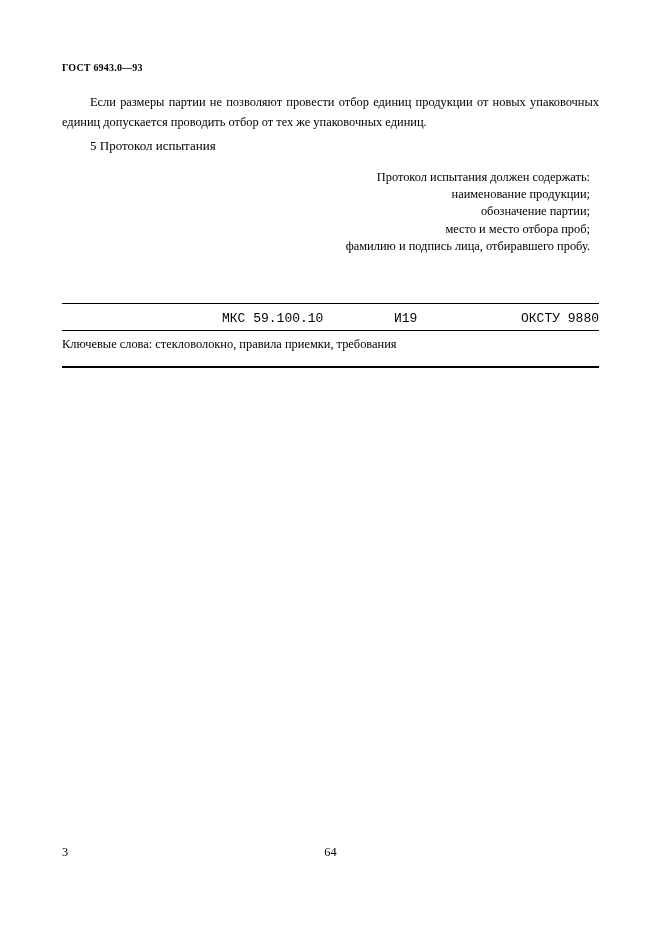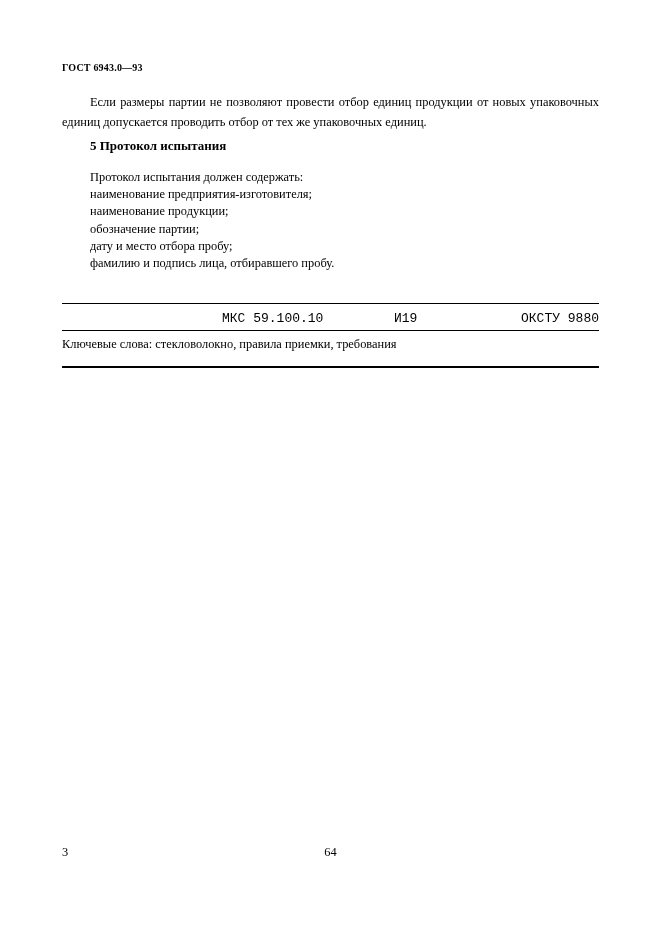--- a/index.html
+++ b/index.html
@@ -40,29 +40,30 @@
     left: 62px;
     top: 92px;
     width: 537px;
     text-indent: 28px;
   }
   .section-heading {
     position: absolute;
     left: 90px;
     top: 138px;
     font-size: 13px;
-    font-weight: bold;
+    font-weight: normal;
   }
   .list-block {
     position: absolute;
     left: 90px;
     top: 169px;
     width: 500px;
     font-size: 12.4px;
     line-height: 17.2px;
+    text-align: right;
   }
   .list-block div {
     white-space: nowrap;
   }
   .rule {
     position: absolute;
     left: 62px;
     width: 537px;
     border-top: 1px solid #000;
     height: 0;
@@ -124,24 +125,23 @@
 <div class="page">
 
   <div class="header-standard">ГОСТ 6943.0—93</div>
 
   <div class="para para-1">Если размеры партии не позволяют провести отбор единиц продукции от новых упаковочных единиц допускается проводить отбор от тех же упаковочных единиц.</div>
 
   <div class="section-heading">5 Протокол испытания</div>
 
   <div class="list-block">
     <div>Протокол испытания должен содержать:</div>
-    <div>наименование предприятия-изготовителя;</div>
     <div>наименование продукции;</div>
     <div>обозначение партии;</div>
-    <div>дату и место отбора пробу;</div>
+    <div>место и место отбора проб;</div>
     <div>фамилию и подпись лица, отбиравшего пробу.</div>
   </div>
 
   <div class="rule rule-1"></div>
 
   <div class="codes-row">
     <span class="code-mks">МКС 59.100.10</span>
     <span class="code-i">И19</span>
     <span class="code-okstu">ОКСТУ 9880</span>
   </div>

